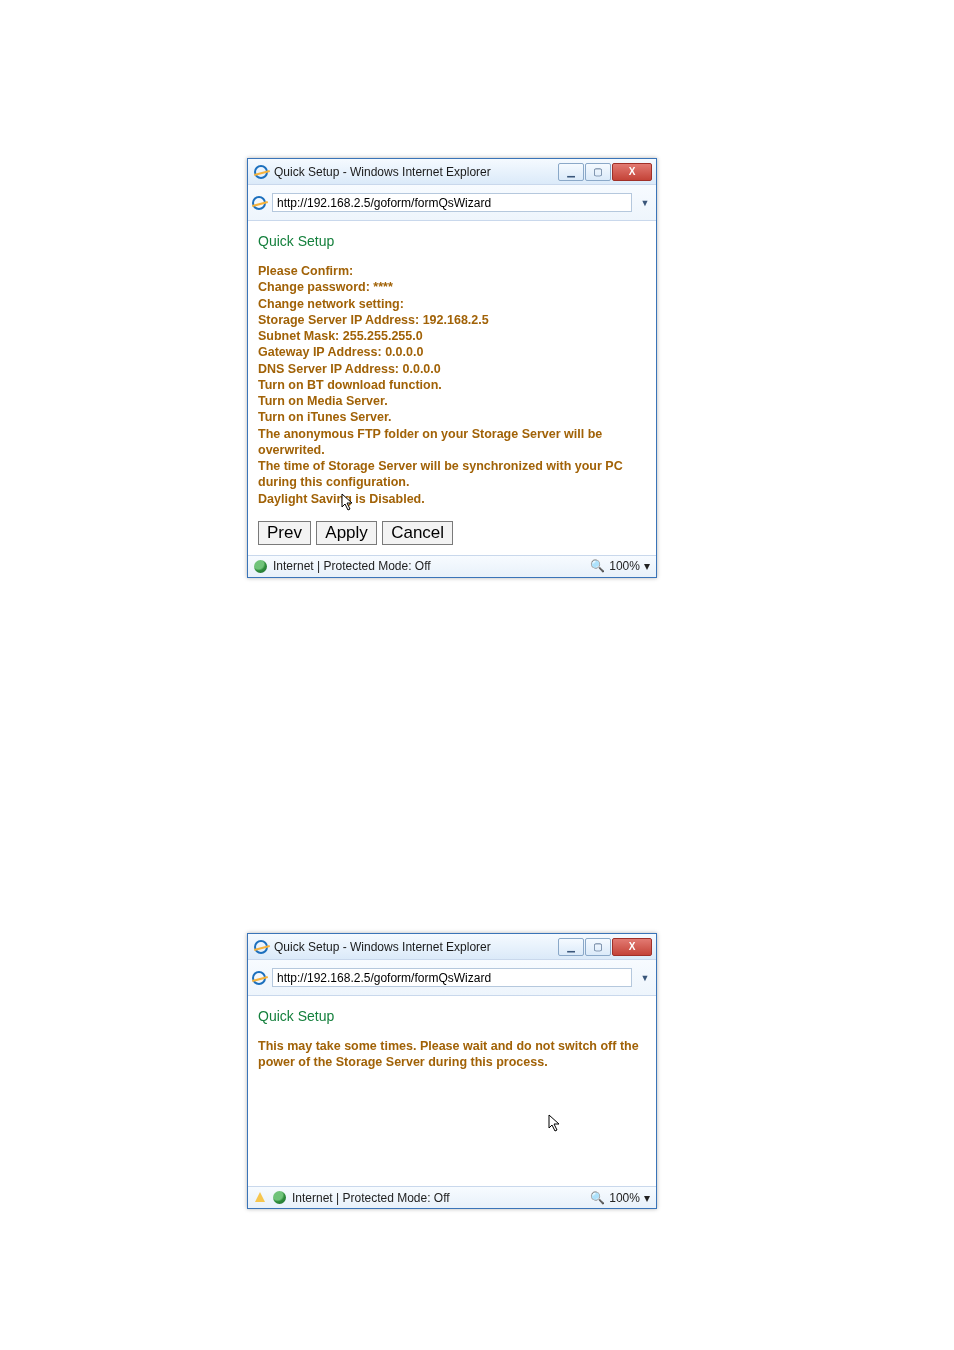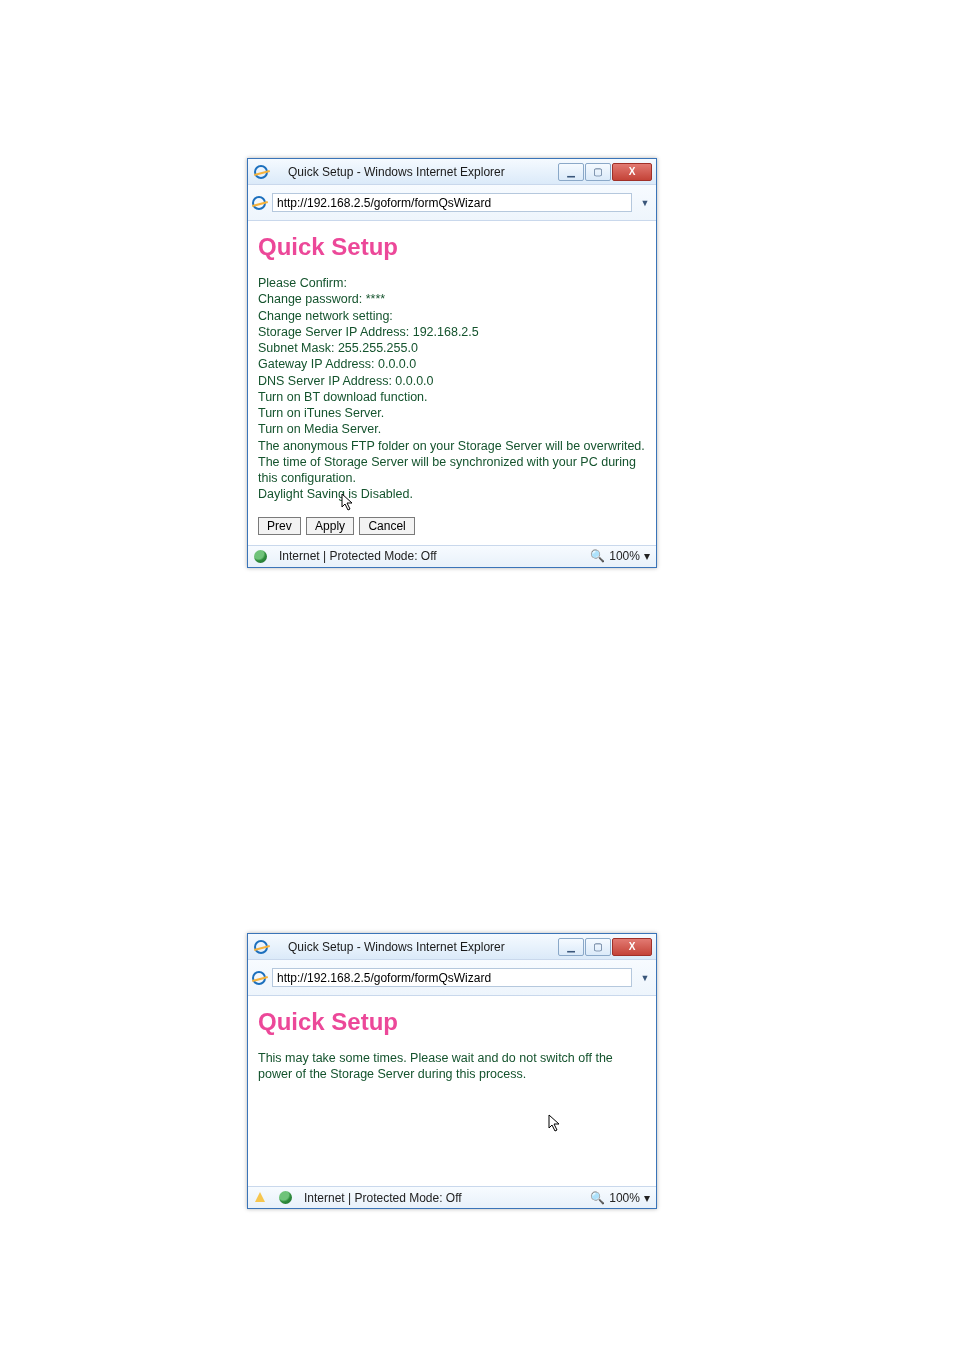--- a/index.html
+++ b/index.html
@@ -24,21 +24,21 @@
   .win2 { left: 247px; top: 933px; }
   .titlebar {
     height: 26px;
     background: linear-gradient(#f5faff, #dbeaf9);
     border-bottom: 1px solid #c9d8ec;
     display: flex;
     align-items: center;
     padding: 0 4px 0 6px;
     justify-content: space-between;
   }
-  .titlebar-left { display: flex; align-items: flex-start; gap: 20px; }
+  .titlebar-left { display: flex; align-items: flex-start; gap: 6px; }
   .title-text { color: #1a1a1a; font-size: 12px; }
   .winctrls { display: flex; }
   .winbtn {
     width: 26px; height: 18px;
     margin-left: 1px;
     border: 1px solid #8aa8c8;
     background: linear-gradient(#f5faff,#dbeaf9);
     display:flex; align-items:center; justify-content:center;
     font-size: 10px; color:#3a567a;
     border-radius: 2px;
@@ -66,47 +66,47 @@
     align-items:center; justify-content:center;
     color:#3a567a; font-size:9px;
   }
   .content {
     padding: 8px 10px 10px 10px;
     color: #000;
     font-family: Arial, sans-serif;
   }
   .content h2 {
     margin: 4px 0 14px 0;
-    font-size: 24px;
-    font-weight: bold;
-    color:#ec4899;
-  }
-  .content .line { font-size: 12.5px; line-height: 1.3; color:#14532d; }
+    font-size: 14px;
+    font-weight: normal;
+    color:#15803d;
+  }
+  .content .line { font-size: 12.5px; line-height: 1.3; color:#a16207;font-weight:bold; }
   .btnrow { margin-top:14px; }
   .btn {
     display:inline-block;
     border:1px solid #7a7a7a;
     background:#f3f3f3;
     padding:1px 8px;
-    font-size:12px;
+    font-size:17px;
     font-family: Arial, sans-serif;
     margin-right:2px;
   }
   .statusbar {
     height: 22px;
     border-top: 1px solid #c9d8ec;
     background: linear-gradient(#f7fbff,#e8f1fa);
     display:flex; align-items:center;
     padding: 0 6px;
     gap:6px;
     font-size:12px;
     color:#222;
     justify-content: space-between;
   }
-  .statusbar-left { display:flex; align-items:center; gap:12px; }
+  .statusbar-left { display:flex; align-items:center; gap:6px; }
   .statusbar-right { display:flex; align-items:center; gap:4px; color:#222; }
   .ie-icon {
     width:14px; height:14px; display:inline-block; position:relative;
   }
   .ie-e {
     width:14px; height:14px; border:2px solid #1b6fbd;
     border-radius:50%; display:inline-block; position:relative;
   }
   .ie-e::after {
     content:""; position:absolute; left:-2px; top:5px;
@@ -161,22 +161,22 @@
   <div class="content">
     <h2>Quick Setup</h2>
     <div class="line">Please Confirm:</div>
     <div class="line">Change password: ****</div>
     <div class="line">Change network setting:</div>
     <div class="line">Storage Server IP Address: 192.168.2.5</div>
     <div class="line">Subnet Mask: 255.255.255.0</div>
     <div class="line">Gateway IP Address: 0.0.0.0</div>
     <div class="line">DNS Server IP Address: 0.0.0.0</div>
     <div class="line">Turn on BT download function.</div>
+    <div class="line">Turn on Media Server.</div>
     <div class="line">Turn on iTunes Server.</div>
-    <div class="line">Turn on Media Server.</div>
     <div class="line">The anonymous FTP folder on your Storage Server will be overwrited.</div>
     <div class="line">The time of Storage Server will be synchronized with your PC during this configuration.</div>
     <div class="line">Daylight Saving is Disabled.</div>
 
     <div class="btnrow">
       <span class="btn">Prev</span>
       <span class="btn">Apply</span>
       <span class="btn">Cancel</span>
     </div>
     <span class="cursor-arrow" style="left:93px; top:334px;">

